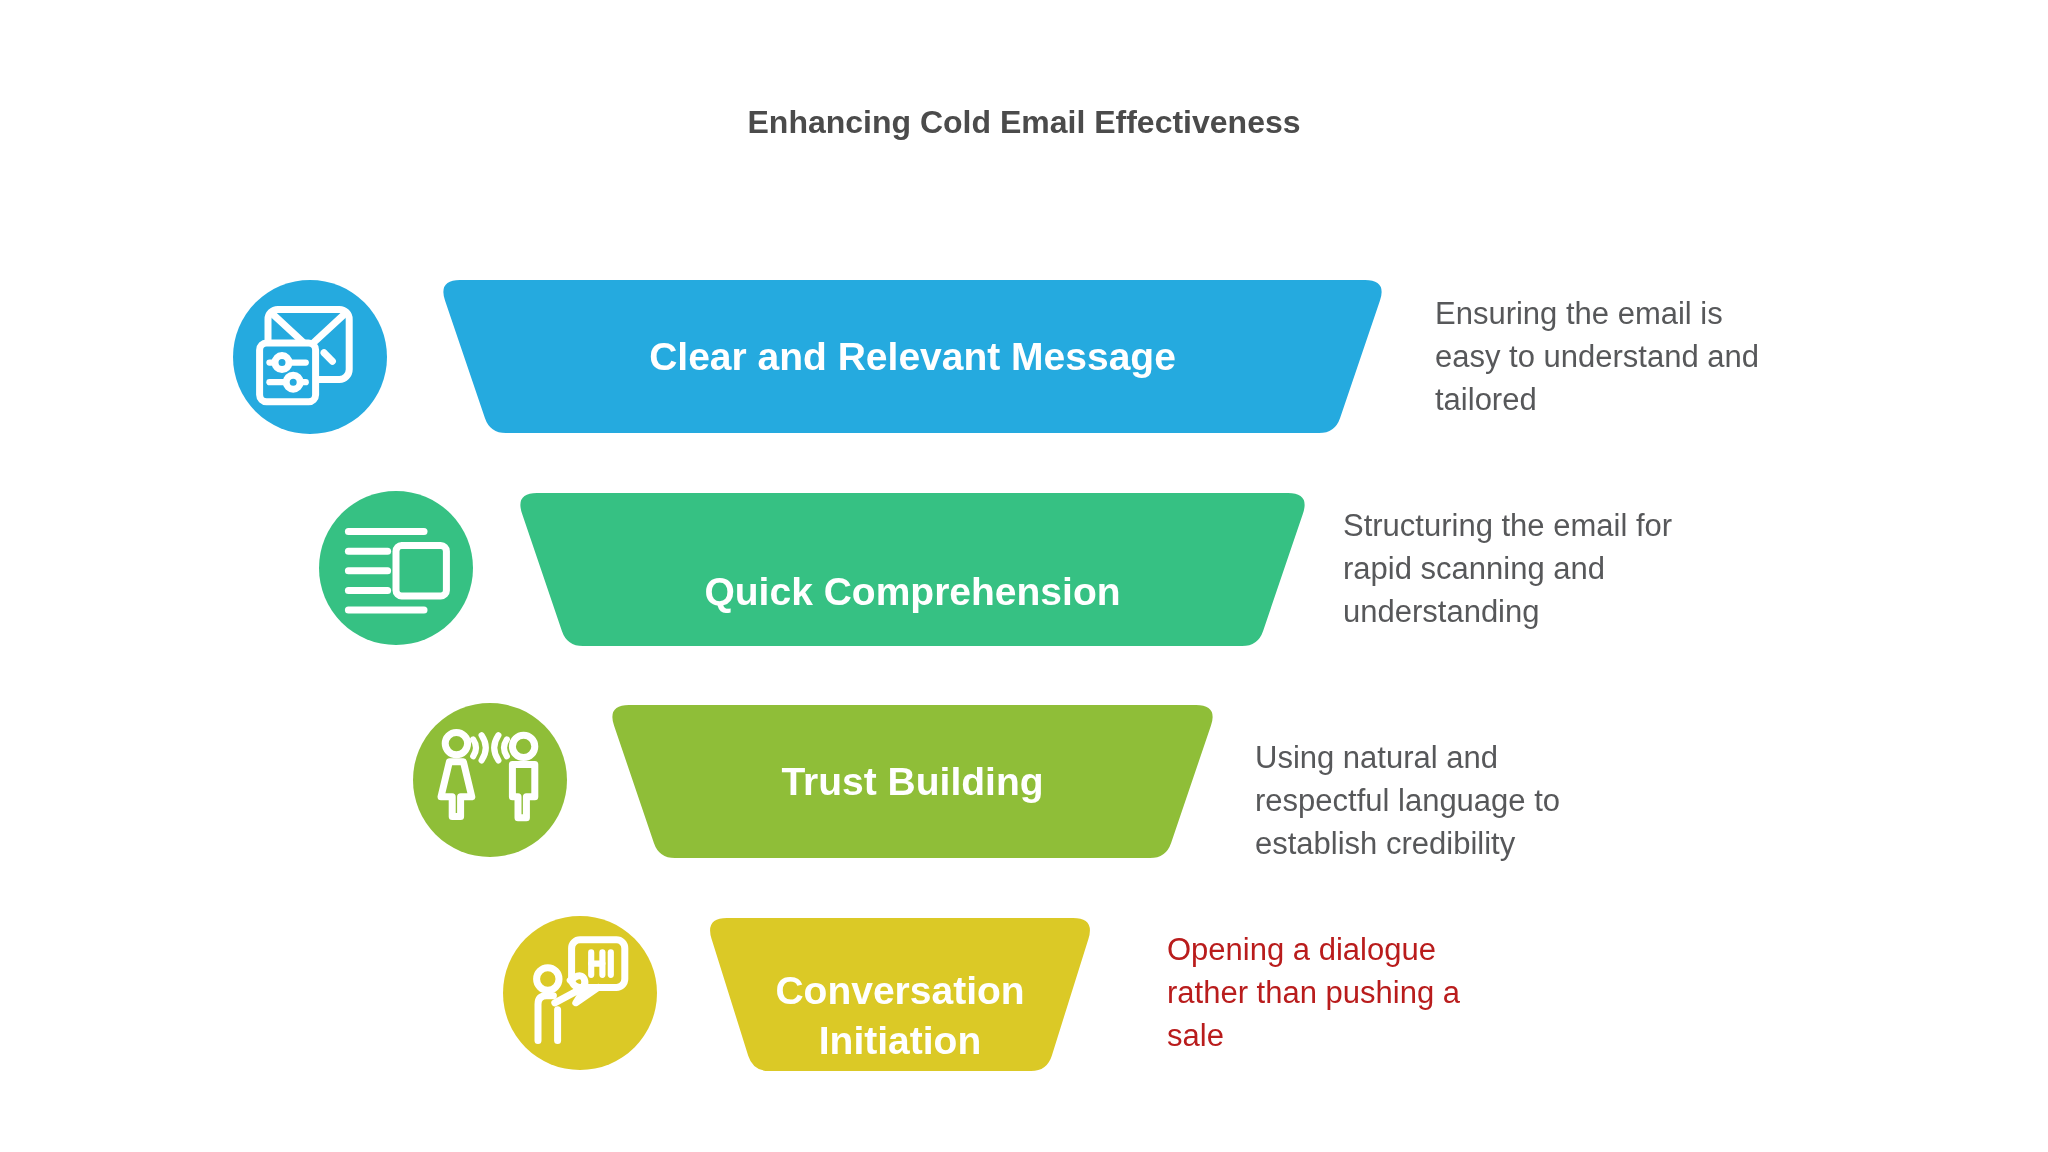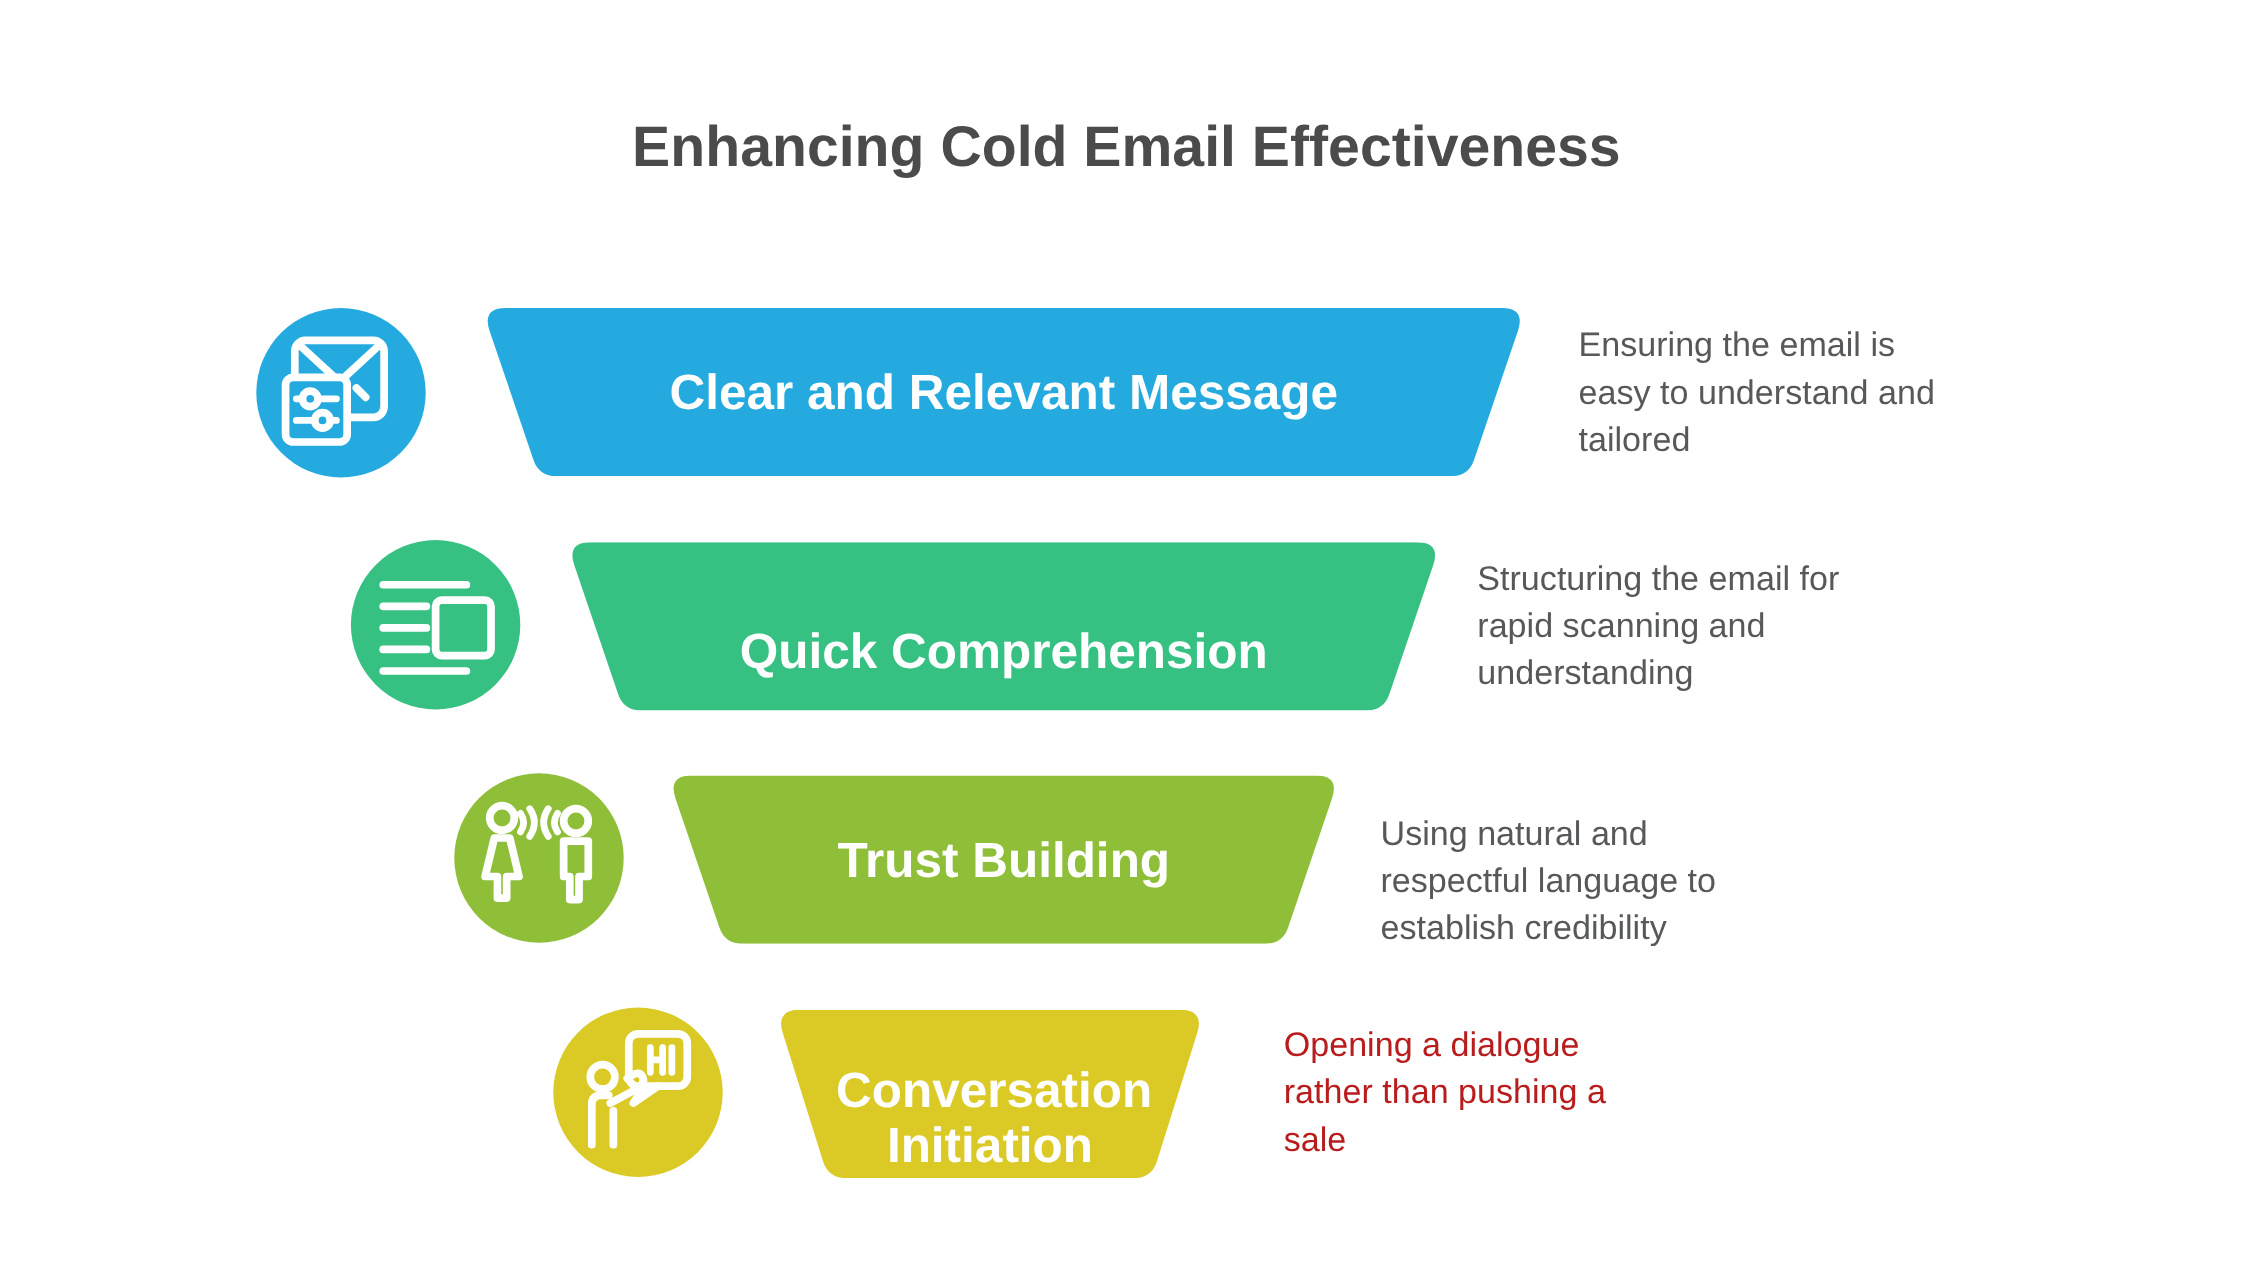--- a/index.html
+++ b/index.html
@@ -7,38 +7,38 @@
     position:relative;
     width:2048px;height:1152px;
     background:#ffffff;
     font-family:"Liberation Sans", sans-serif;
     overflow:hidden;
   }
   .page-title{
     position:absolute;
     left:0;top:104px;width:2048px;
     text-align:center;
-    font-size:52px;
+    font-size:32px;
     font-weight:700;
     letter-spacing:0px;
   }
   .icon-circle{
     position:absolute;
     width:154px;height:154px;
     border-radius:50%;
     display:flex;align-items:center;justify-content:center;
   }
   .icon-circle svg{width:140px;height:140px;}
   .bar-svg{position:absolute;display:block;}
   .bar-label{
     position:absolute;
     display:flex;align-items:center;justify-content:center;
     text-align:center;
     color:#ffffff;
-    font-size:45px;
+    font-size:39px;
     font-weight:700;
     line-height:50px;
   }
   .bar-label .inner{max-width:320px;}
   .level-desc{
     position:absolute;
     font-size:31px;
     line-height:43px;
     font-weight:400;
   }

